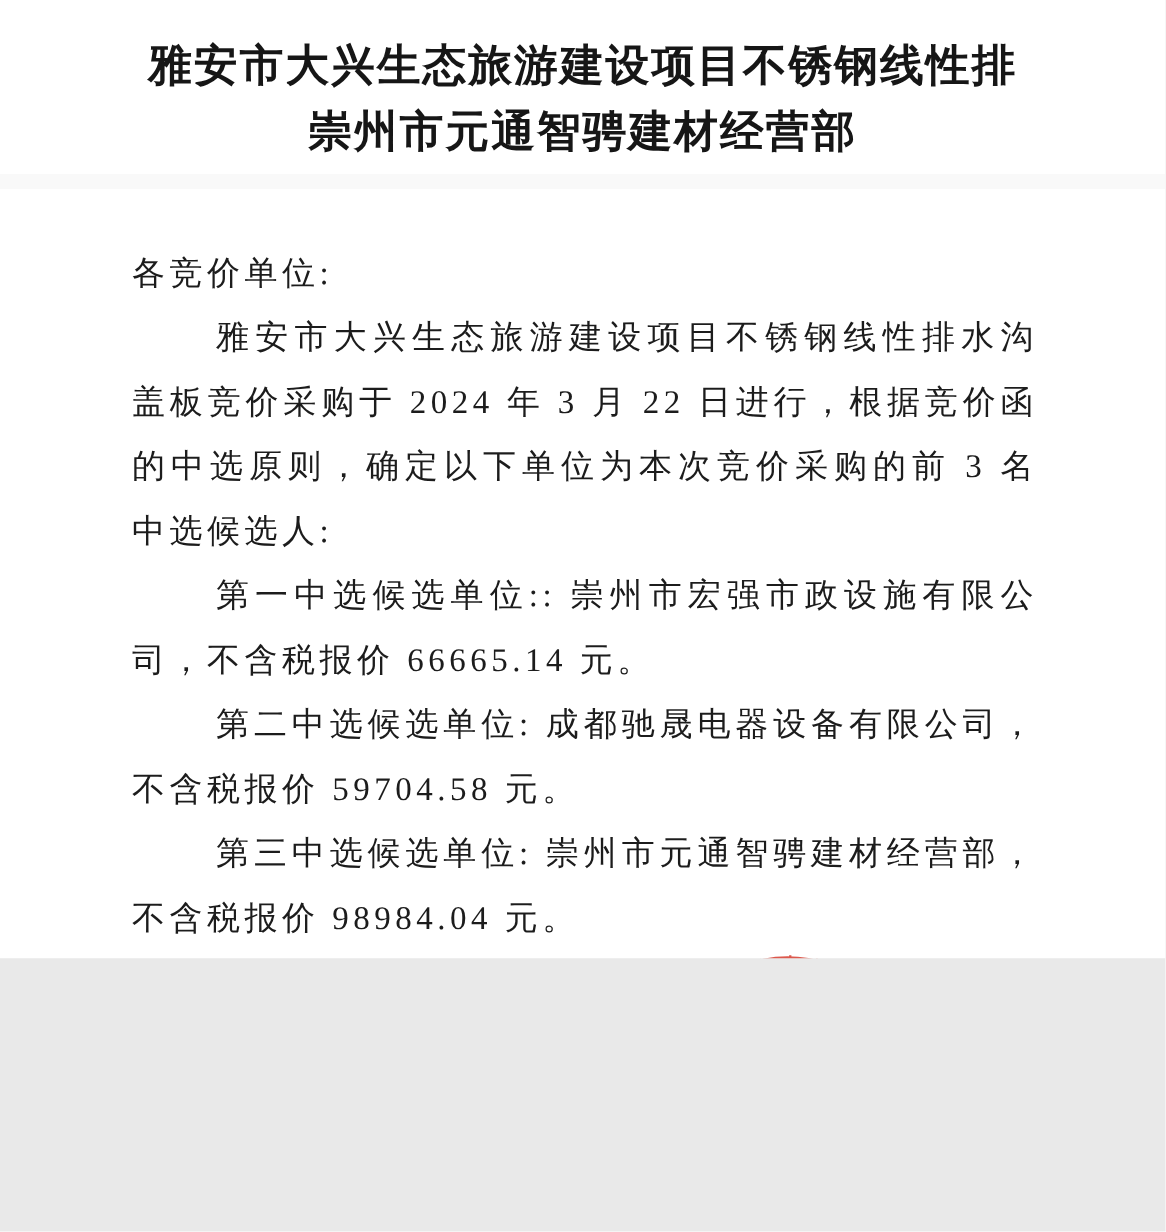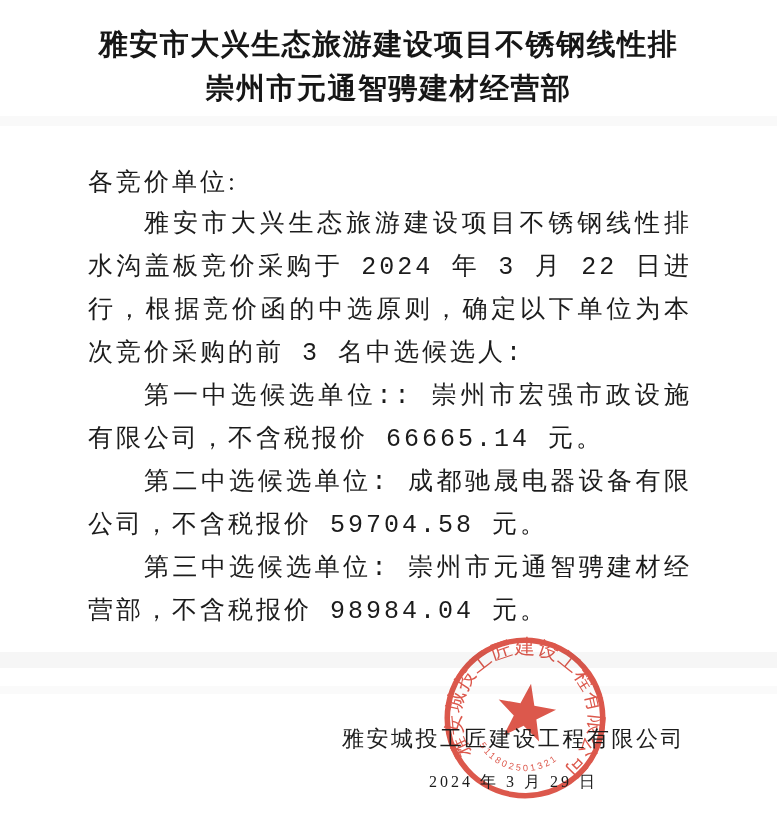--- a/index.html
+++ b/index.html
@@ -1,19 +1,19 @@
 <!DOCTYPE html>
 <html><head>
 <meta charset="utf-8">
 <style>
   html,body{margin:0;padding:0;}
   body{background:#e9e9e9;font-family:"Liberation Serif",serif;}
   .page{
     position:relative;
-    width:777px;height:821px;
+    width:777px;height:639px;
     margin:0 auto;
     background:#ffffff;
     overflow:hidden;
   }
   
   .streak{position:absolute;left:0;width:100%;pointer-events:none;}
   .s1{top:116px;height:10px;background:rgba(0,0,0,0.025);}
   .s2{top:652px;height:16px;background:rgba(0,0,0,0.035);}
   .s3{top:686px;height:8px;background:rgba(0,0,0,0.02);}
 
@@ -23,28 +23,28 @@
     font-family:"Liberation Sans",sans-serif;
     font-weight:700;
     font-size:29px;
     line-height:44px;
     letter-spacing:1.5px;
     color:#161616;
   }
   .doc-body{
     margin:50px 86px 0 88px; 
     width:604px;
-    font-size:25px;
+    font-size:22px;
     line-height:43px;
     letter-spacing:3px;
     color:#1c1c1c;
     text-align:justify;
   }
   .doc-body p{margin:0;}
-  .indent{text-indent:56px;font-family:Liberation Mono, monospace;}
+  .indent{text-indent:56px;}
   .spaced{margin-top:36px !important;}
 
   .signature{
     position:absolute;
     right:92px;
     top:724px;
     display:flex;
     flex-direction:column;
     align-items:center;
     font-size:22px;

